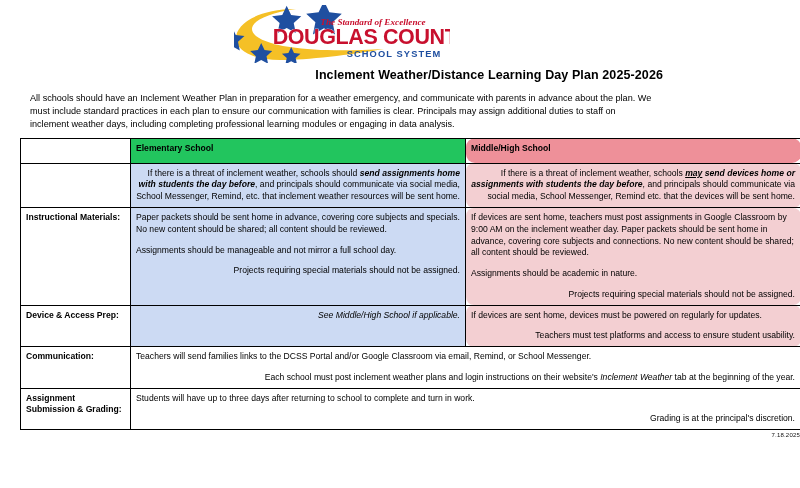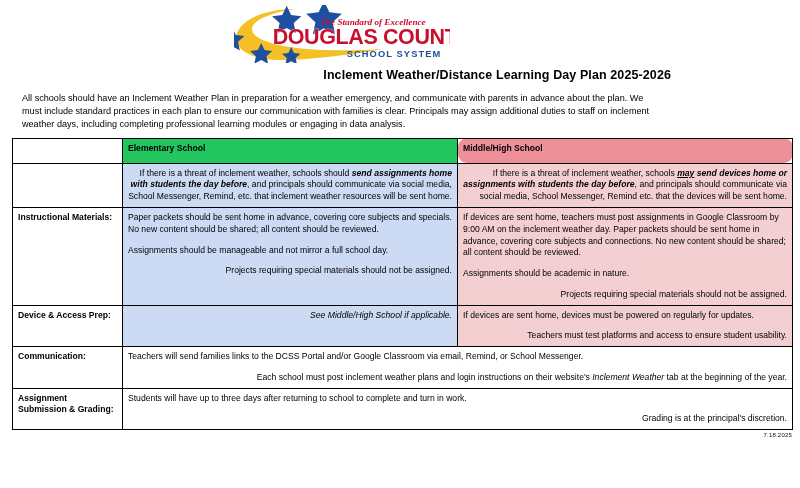--- a/index.html
+++ b/index.html
@@ -12,21 +12,21 @@
     background: #ffffff;
     font-family: "Liberation Sans", sans-serif;
     color: #000000;
     overflow: hidden;
   }
   .page {
     position: relative;
     width: 683px;
     height: 488px;
     box-sizing: border-box;
-    padding: 0 12px;
+    padding: 0 20px;
   }
 
   
   .logo-wrap {
     height: 68px;
     display: flex;
     align-items: center;
     justify-content: center;
   }
   .logo {
@@ -77,21 +77,21 @@
     font-size: 10.5px;
     font-weight: bold;
     padding: 3px 4px;
     height: 16px;
   }
   th.hdr-blank { background: #ffffff; border-right: 1px solid #000; }
   th.hdr-elem  { background: #22c55e; }
   th.hdr-mid   { background: #ee9099; border-radius: 9px; }
 
   td.cell-elem { background: #ccdaf3; }
-  td.cell-mid  { background: #f3cfd2; }
+  td.cell-mid  { background: #f3cfd2; border-radius: 8px; }
   td.cell-plain { background: #ffffff; margin-left: 20px; }
   td.cell-label {
     background: #ffffff;
     font-weight: bold;
     font-size: 8.8px;
     line-height: 1.32;
   }
 
   p.pp { margin: 0 0 9px 0; }
   p.pp:last-child { margin-bottom: 0; text-align: right; }

